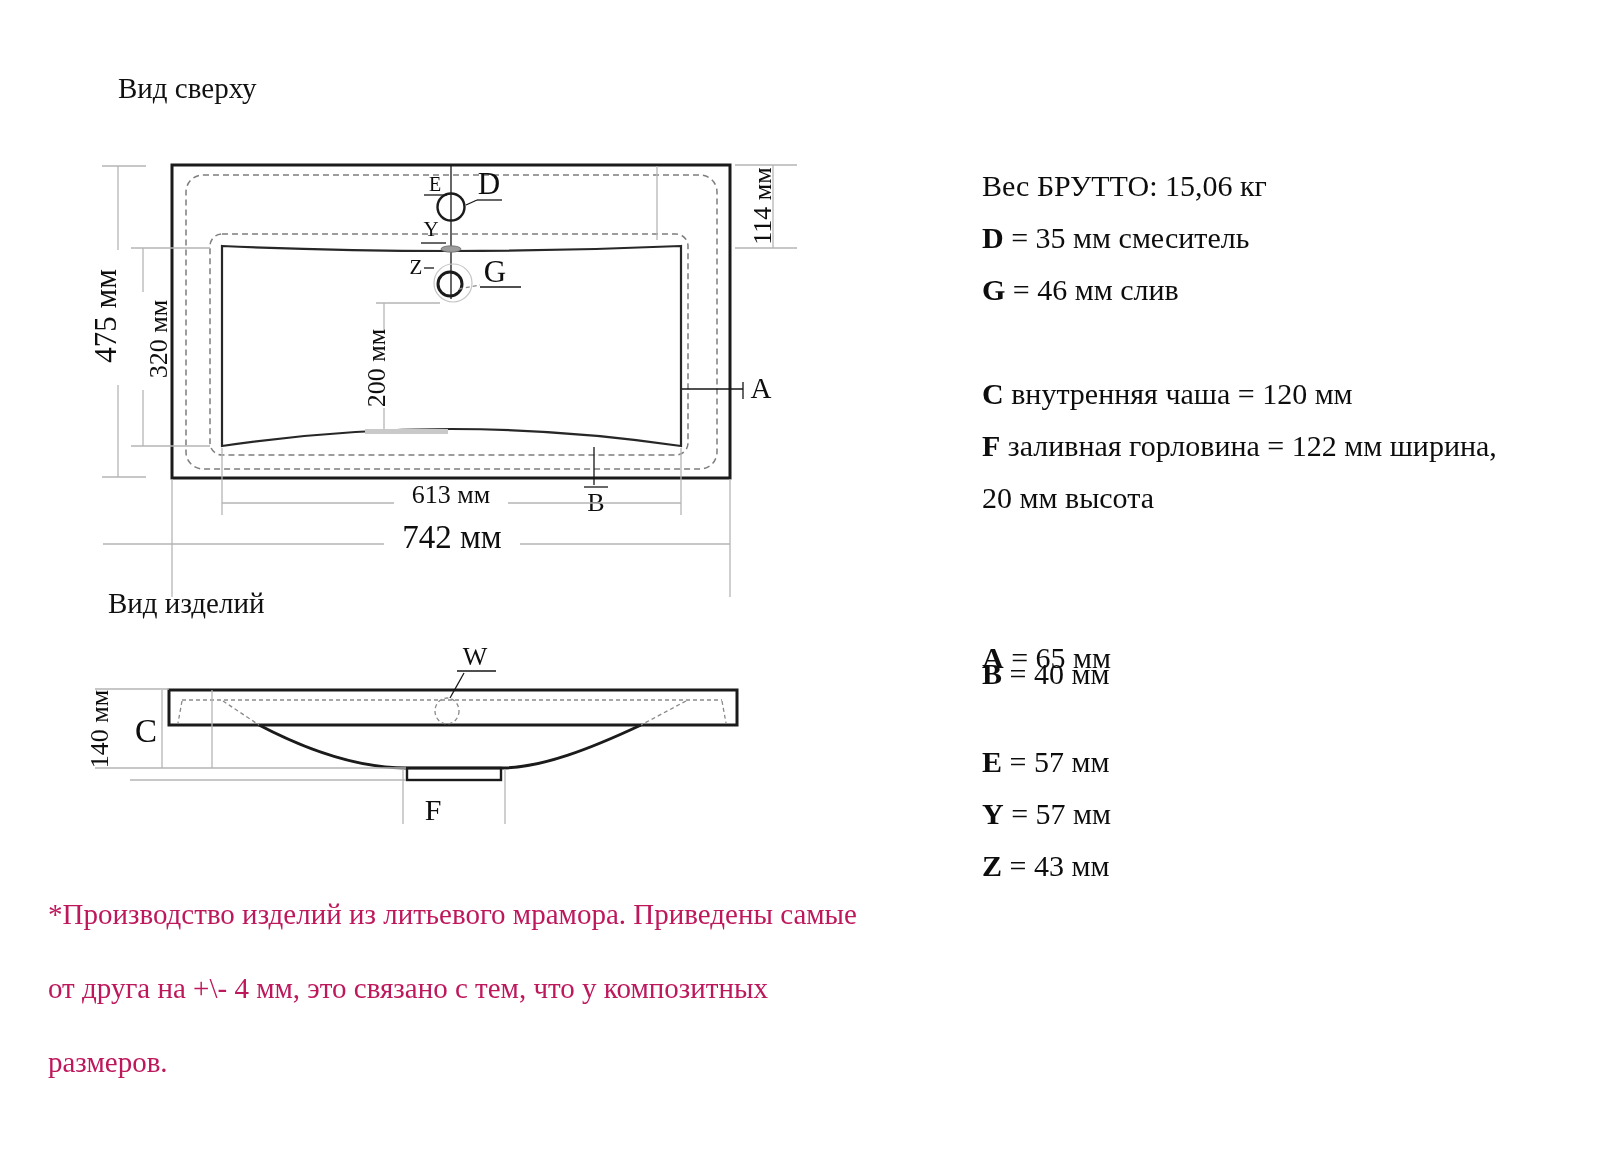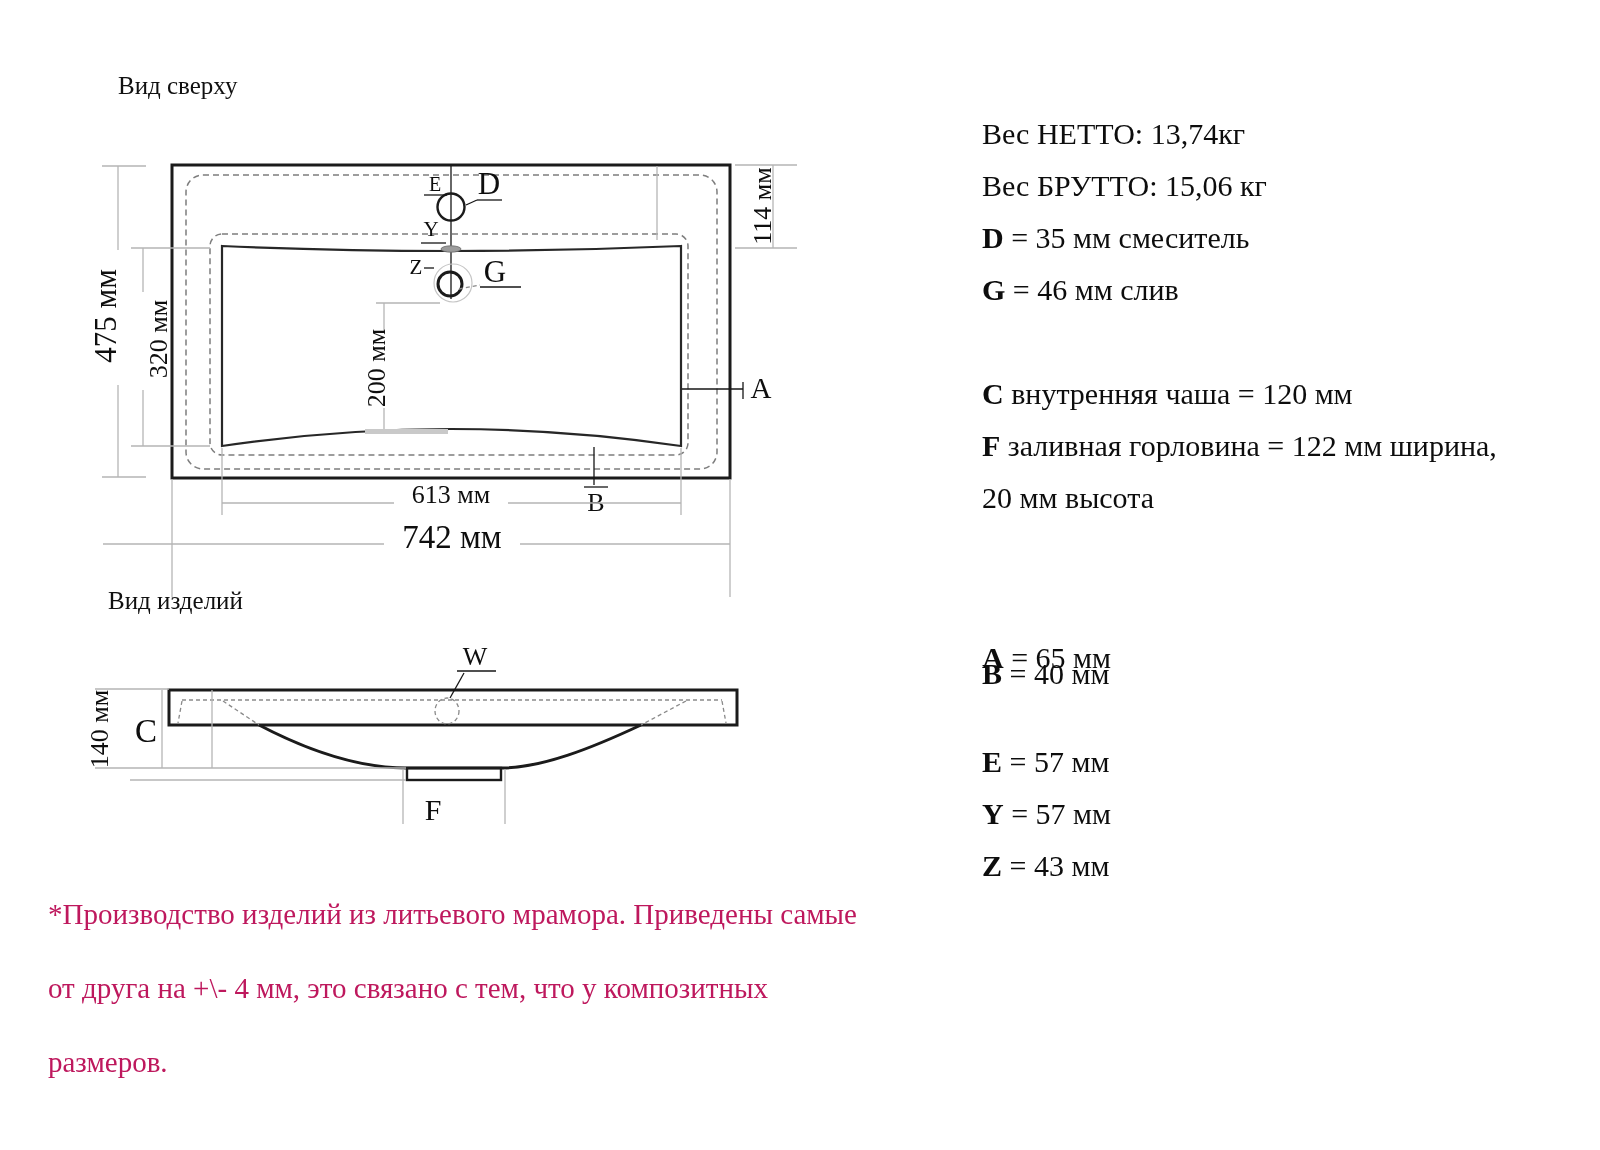--- a/index.html
+++ b/index.html
@@ -1,19 +1,19 @@
 <!DOCTYPE html>
 <html><head>
 <meta charset="utf-8">
 <style>
   html,body{margin:0;padding:0;background:#fff;}
   #page{position:relative;width:1600px;height:1150px;background:#ffffff;overflow:hidden;
         font-family:"Liberation Serif",serif;color:#0d0d0d;}
   #drawing{position:absolute;left:0;top:0;}
-  .ttl{position:absolute;font-size:25px;color:#101010;white-space:nowrap;}
+  .ttl{position:absolute;font-size:29px;color:#101010;white-space:nowrap;}
   .spec{position:absolute;left:982px;font-size:30px;color:#0d0d0d;white-space:nowrap;}
   .spec b{font-weight:bold;}
   .fnline{position:absolute;left:48px;font-size:29px;color:#be185d;white-space:nowrap;}
   
   .lnK{stroke:#1b1b1b;stroke-width:3;fill:none;}
   .lnK2{stroke:#1b1b1b;stroke-width:2.4;fill:none;}
   .lnM{stroke:#272727;stroke-width:2.2;fill:none;}
   .lnT{stroke:#161616;stroke-width:1.3;fill:none;}
   .lnD{stroke:#b5b5b5;stroke-width:1.3;fill:none;}
   .lnDash{stroke:#7e7e7e;stroke-width:1.5;fill:none;stroke-dasharray:6 4;}
@@ -155,21 +155,20 @@
       <g>
         <line x1="403" y1="769" x2="403" y2="824" class="lnD"></line>
         <line x1="505" y1="769" x2="505" y2="824" class="lnD"></line>
       </g>
     </g>
   </svg>
 
   <div class="ttl" style="left:118px;top:72px">Вид сверху</div>
   <div class="ttl" style="left:108px;top:587px">Вид изделий</div>
 
-  <div class="spec" style="top:117px"><b></b><span>Вес НЕТТО: 13,74кг</span></div>
   <div class="spec" style="top:169px"><b></b><span>Вес БРУТТО: 15,06 кг</span></div>
   <div class="spec" style="top:221px"><b>D</b><span> = 35 мм смеситель</span></div>
   <div class="spec" style="top:273px"><b>G</b><span> = 46 мм слив</span></div>
   <div class="spec" style="top:377px"><b>C</b><span> внутренняя чаша = 120 мм</span></div>
   <div class="spec" style="top:429px"><b>F</b><span> заливная горловина = 122 мм ширина,</span></div>
   <div class="spec" style="top:481px"><b></b><span>20 мм высота</span></div>
 
   <div class="spec" style="top:641px"><b>A</b><span> = 65 мм</span></div>
   <div class="spec" style="top:657px"><b>B</b><span> = 40 мм</span></div>
   <div class="spec" style="top:745px"><b>E</b><span> = 57 мм</span></div>

